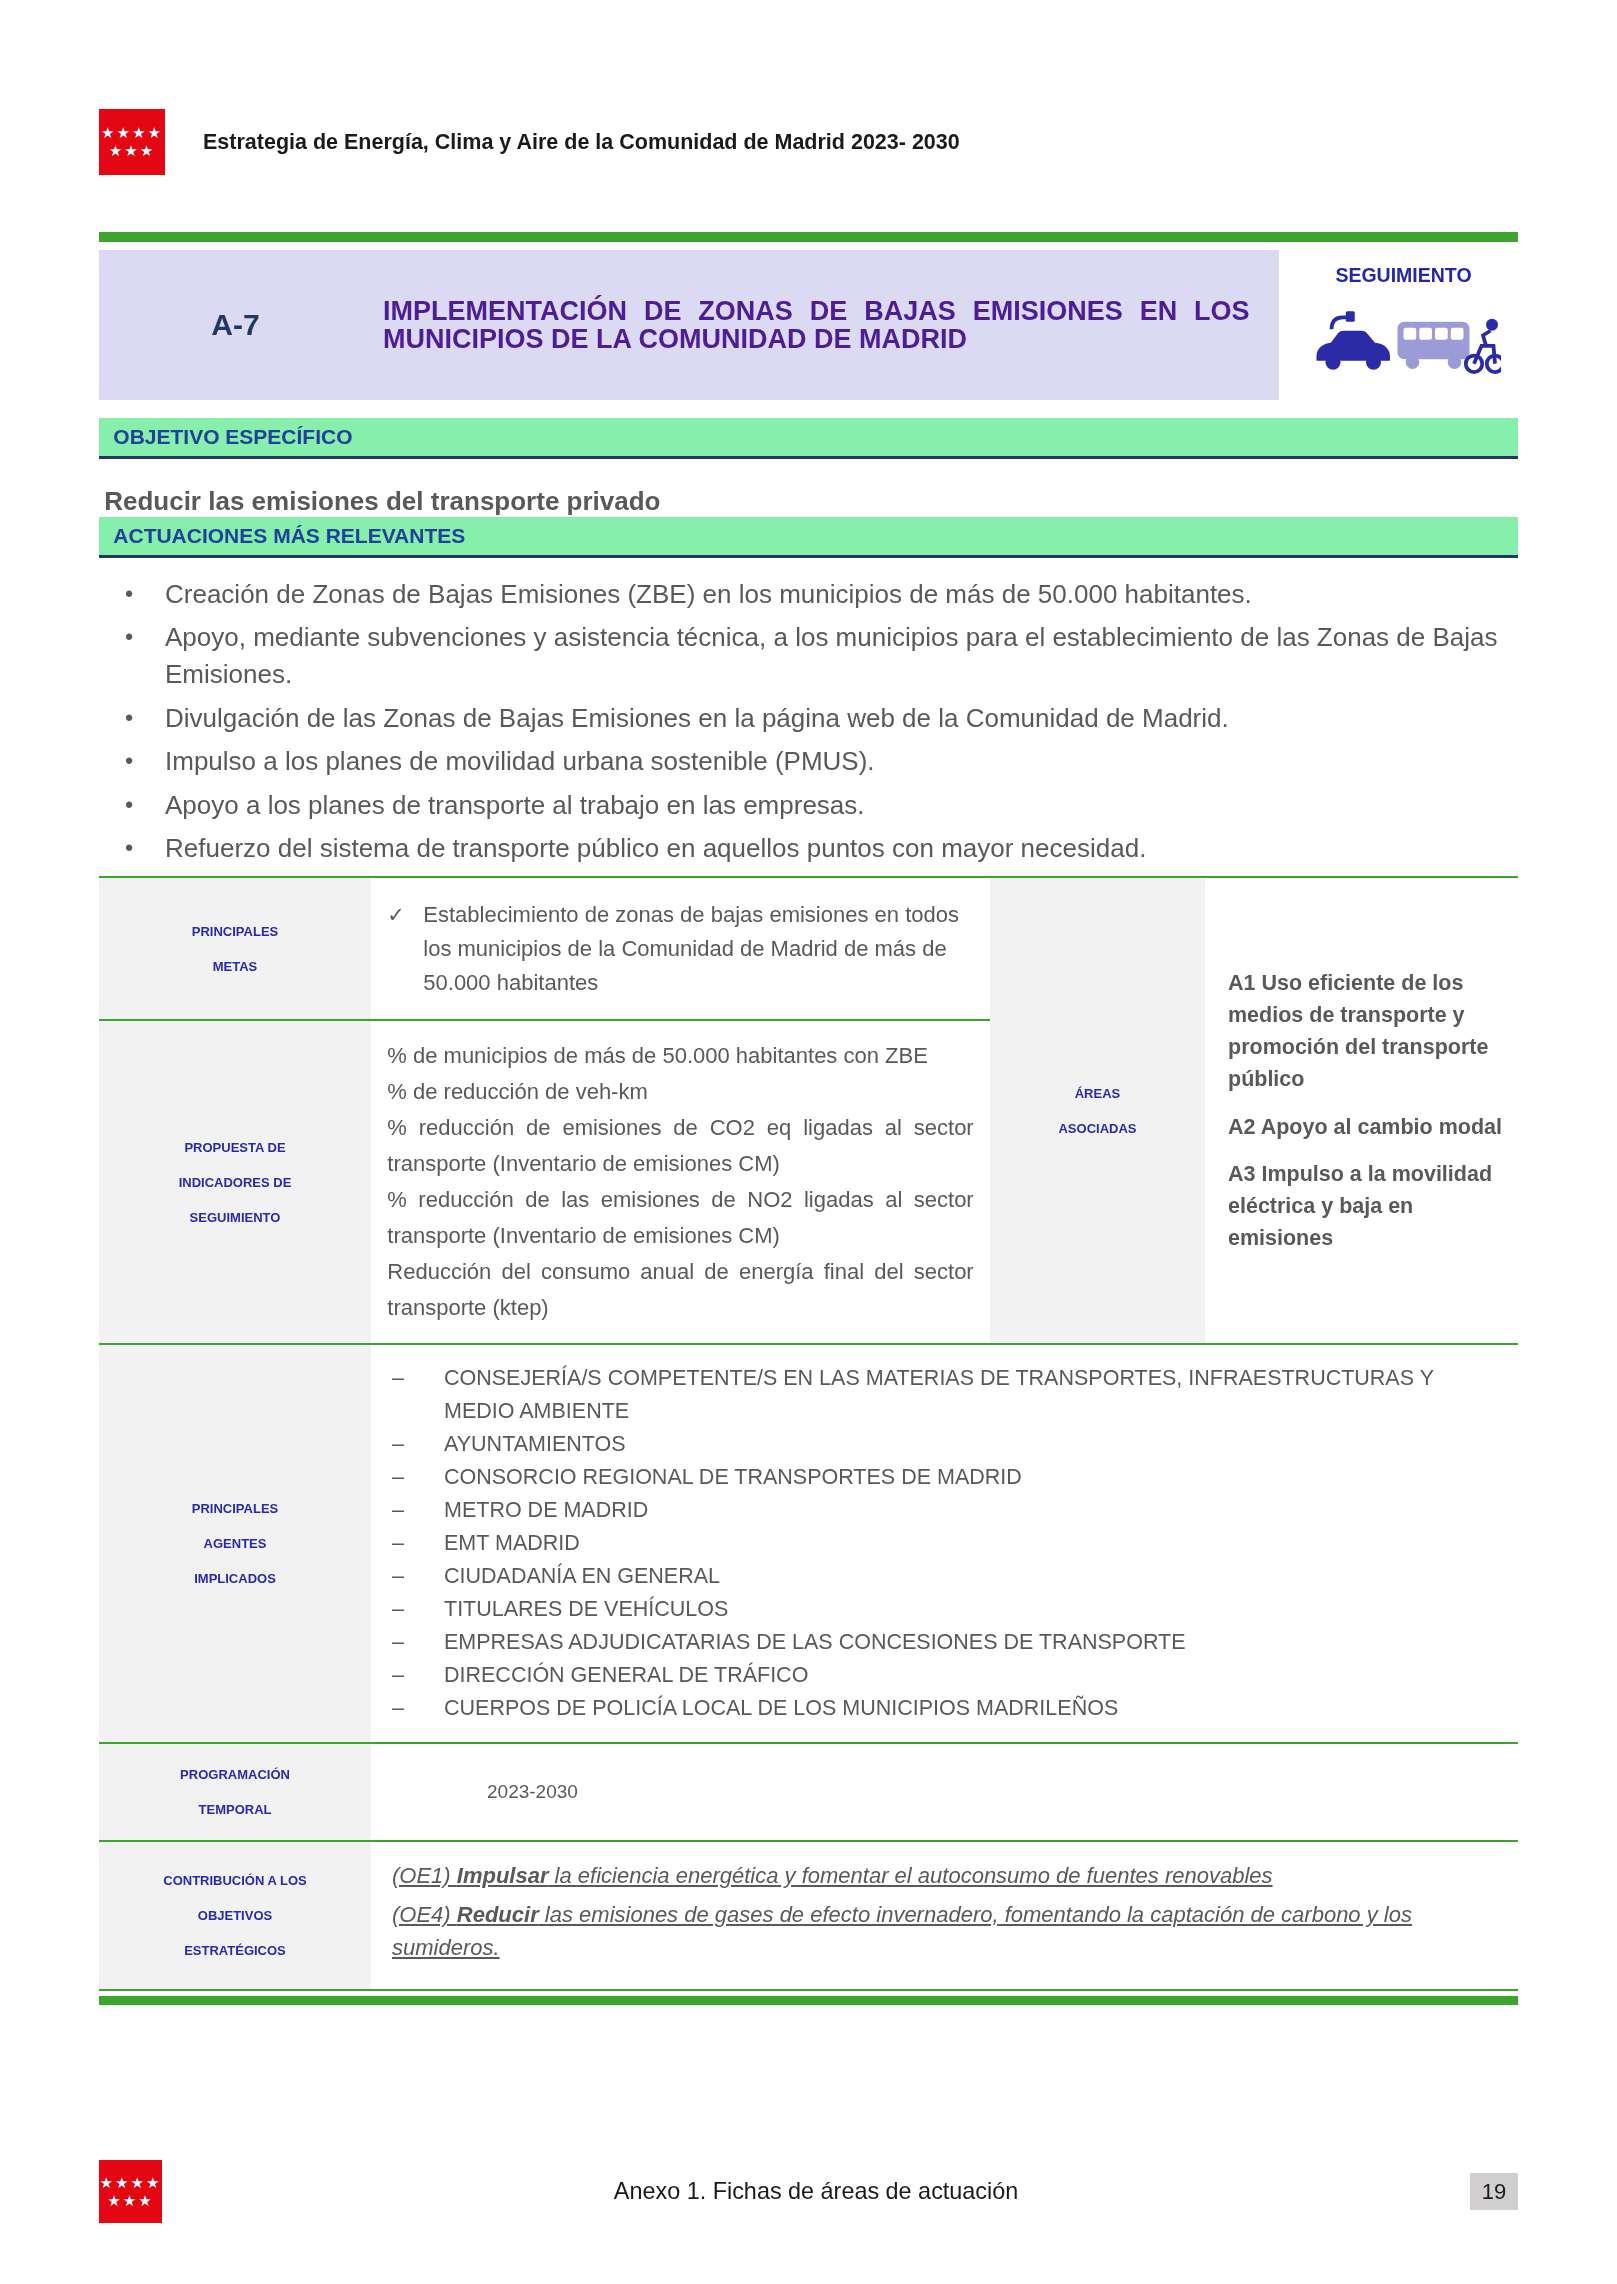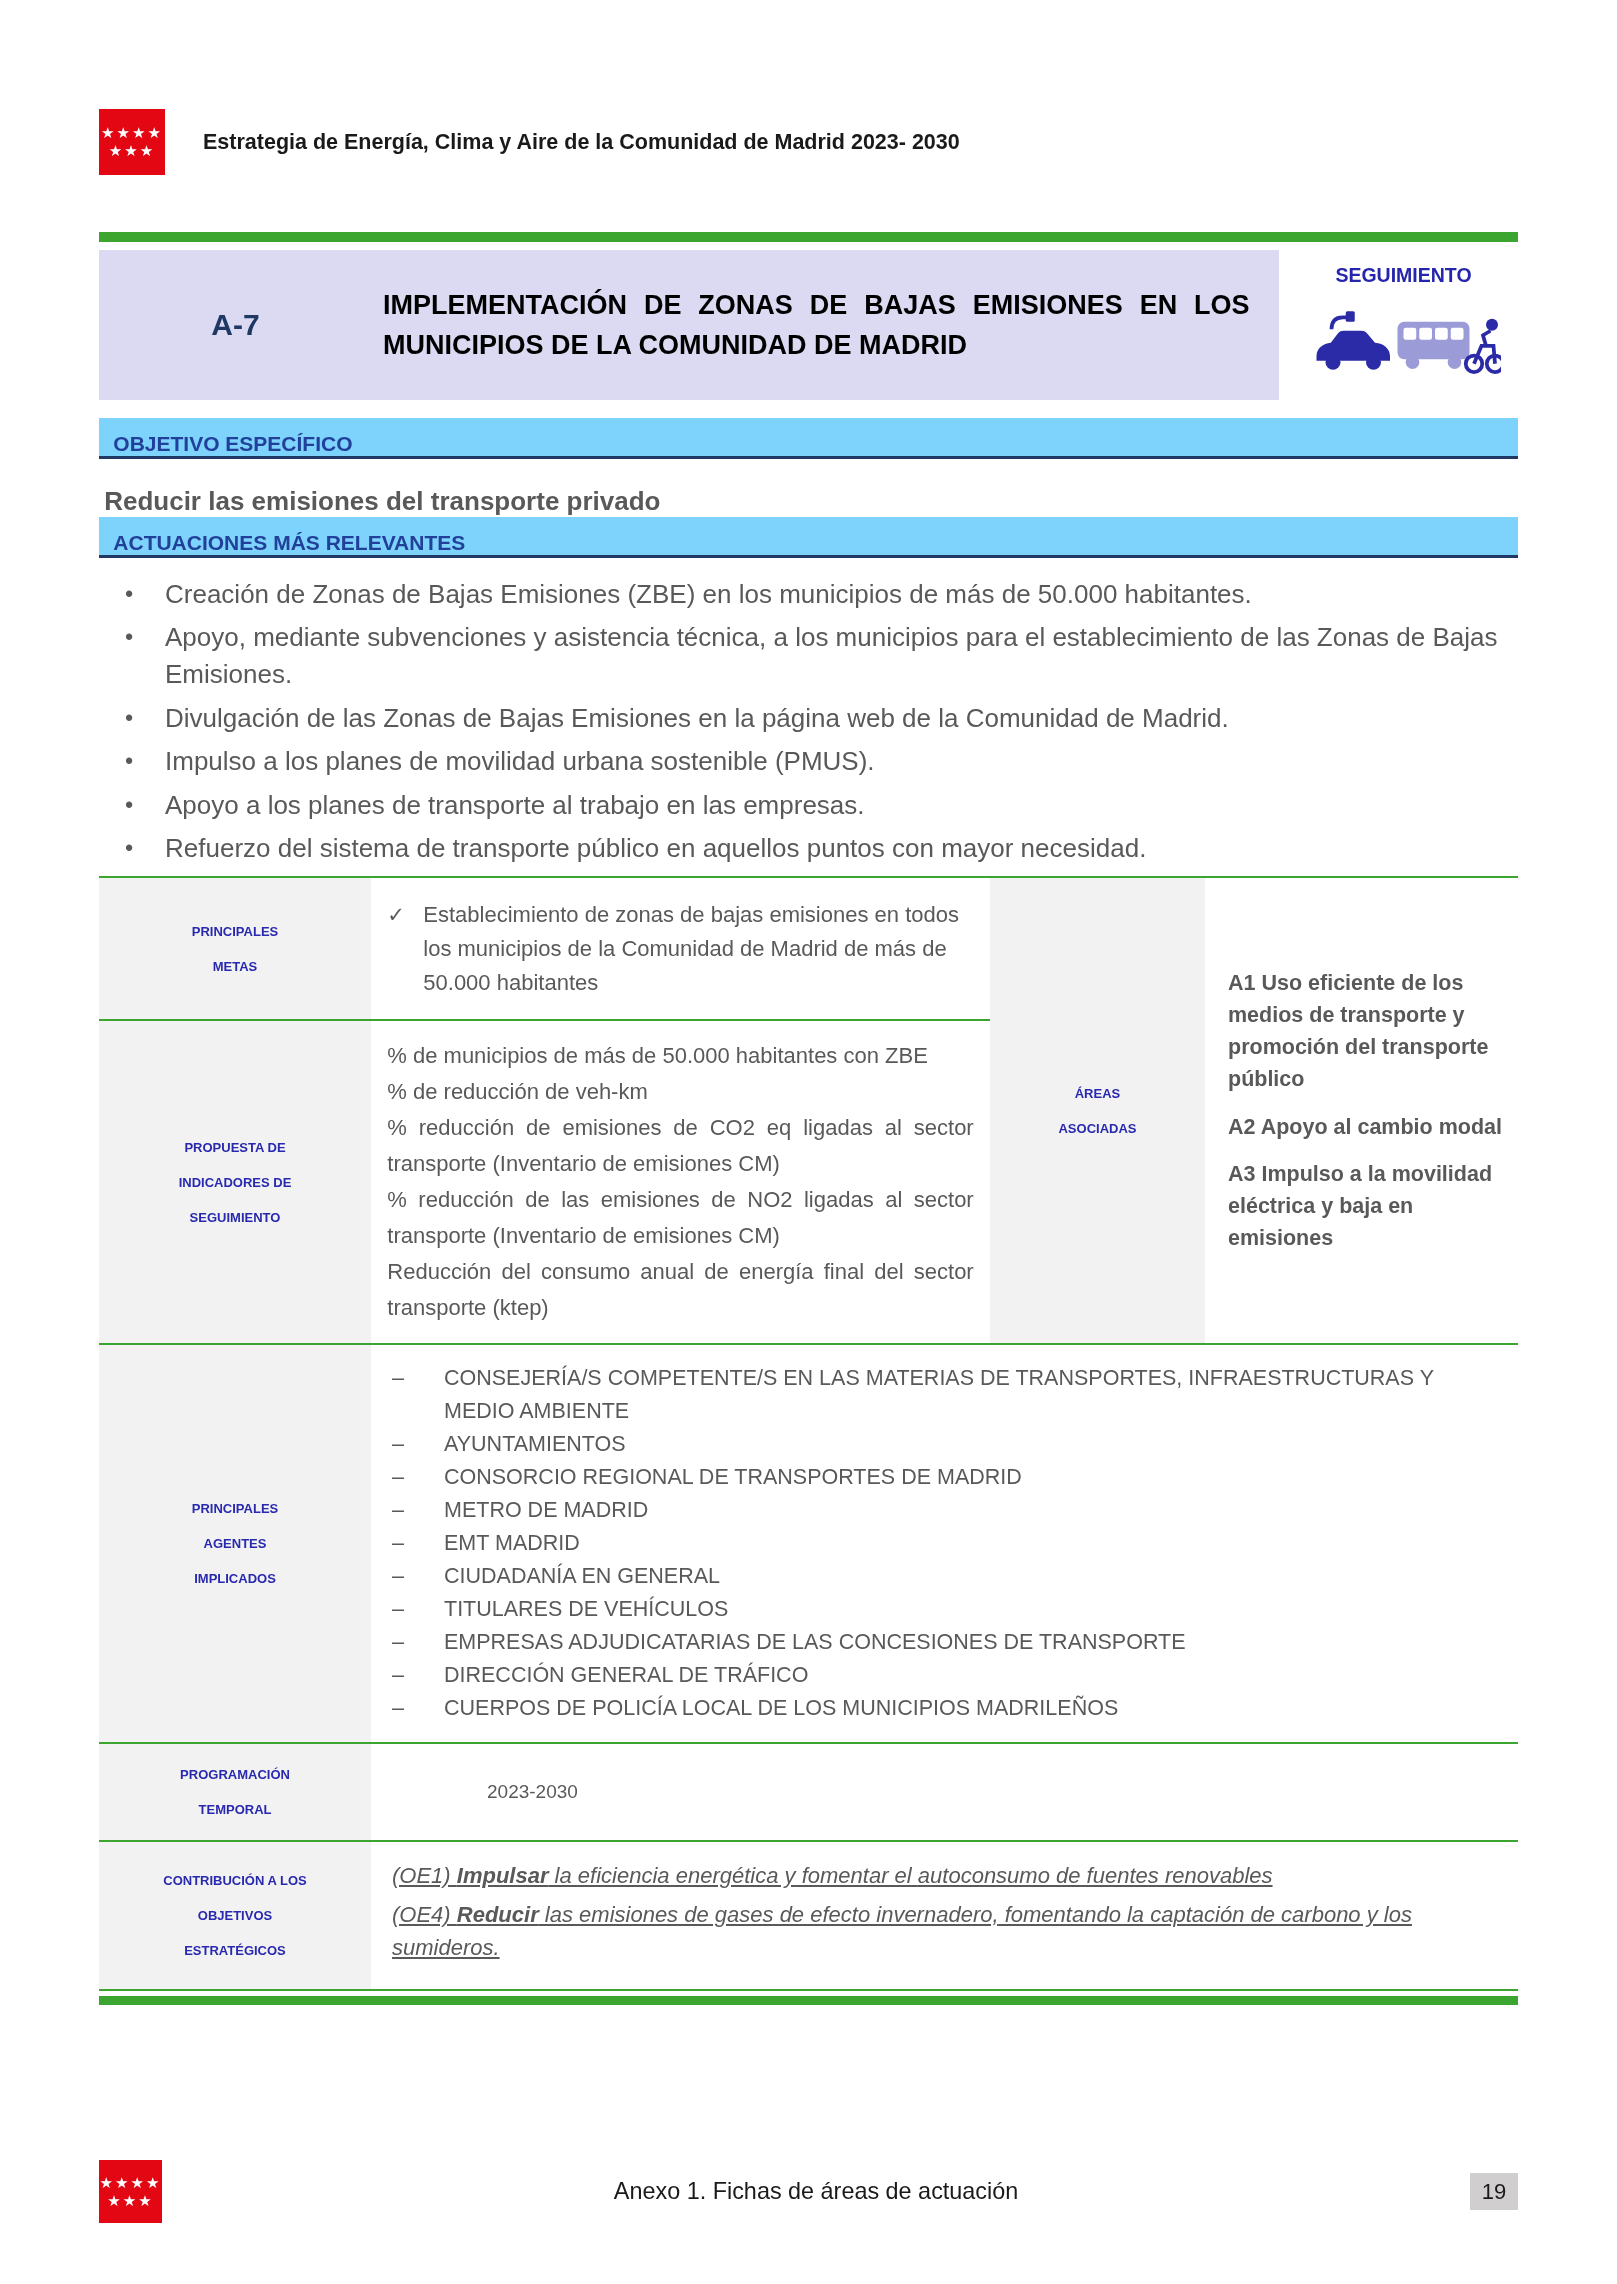--- a/index.html
+++ b/index.html
@@ -27,33 +27,33 @@
   
   .top-green-bar{height:9.8px;background:#3CA52F;margin-top:57px;}
 
   
   .ficha-head{display:flex;margin-top:7.8px;height:150px;}
   .ficha-head-left{
     flex:1;background:#DBDAF2;display:flex;align-items:center;margin-right:10.4px;gap:11px;
   }
   .ficha-code{width:273px;text-align:center;font-size:30px;font-weight:700;color:#1F3864;}
   .ficha-title{
-    flex:1;padding-right:29px;font-size:27px;font-weight:700;color:#000000;
-    line-height:40px;text-align:justify;
+    flex:1;padding-right:29px;font-size:27px;font-weight:700;color:#4c1d95;
+    line-height:28px;text-align:justify;
   }
   .ficha-cat{
     width:229px;background:#ffffff;display:flex;flex-direction:column;
     align-items:center;justify-content:flex-start;padding-top:14.3px;
   }
   .ficha-cat-label{font-size:19.5px;font-weight:700;color:#2525AD;margin-bottom:9px;}
 
   
   .section-bar{
-    background:#7dd3fc;border-bottom:3.3px solid #1F3864;
-    height:38px;display:flex;align-items:flex-end;padding-left:14.3px;
+    background:#86efac;border-bottom:3.3px solid #1F3864;
+    height:38px;display:flex;align-items:center;padding-left:14.3px;
   }
   .section-bar span{font-size:21px;font-weight:700;color:#21409A;}
   .bar-objetivo{margin-top:18px;}
   .bar-actuaciones{}
   .objetivo-text{margin:27px 0 0 5.2px;font-size:26px;font-weight:700;color:#595959;}
 
   
   .act-list{list-style:none;margin:18px 0 0 0;padding:0 0 0 26px;}
   .act-list li{
     display:grid;grid-template-columns:40px 1fr;

